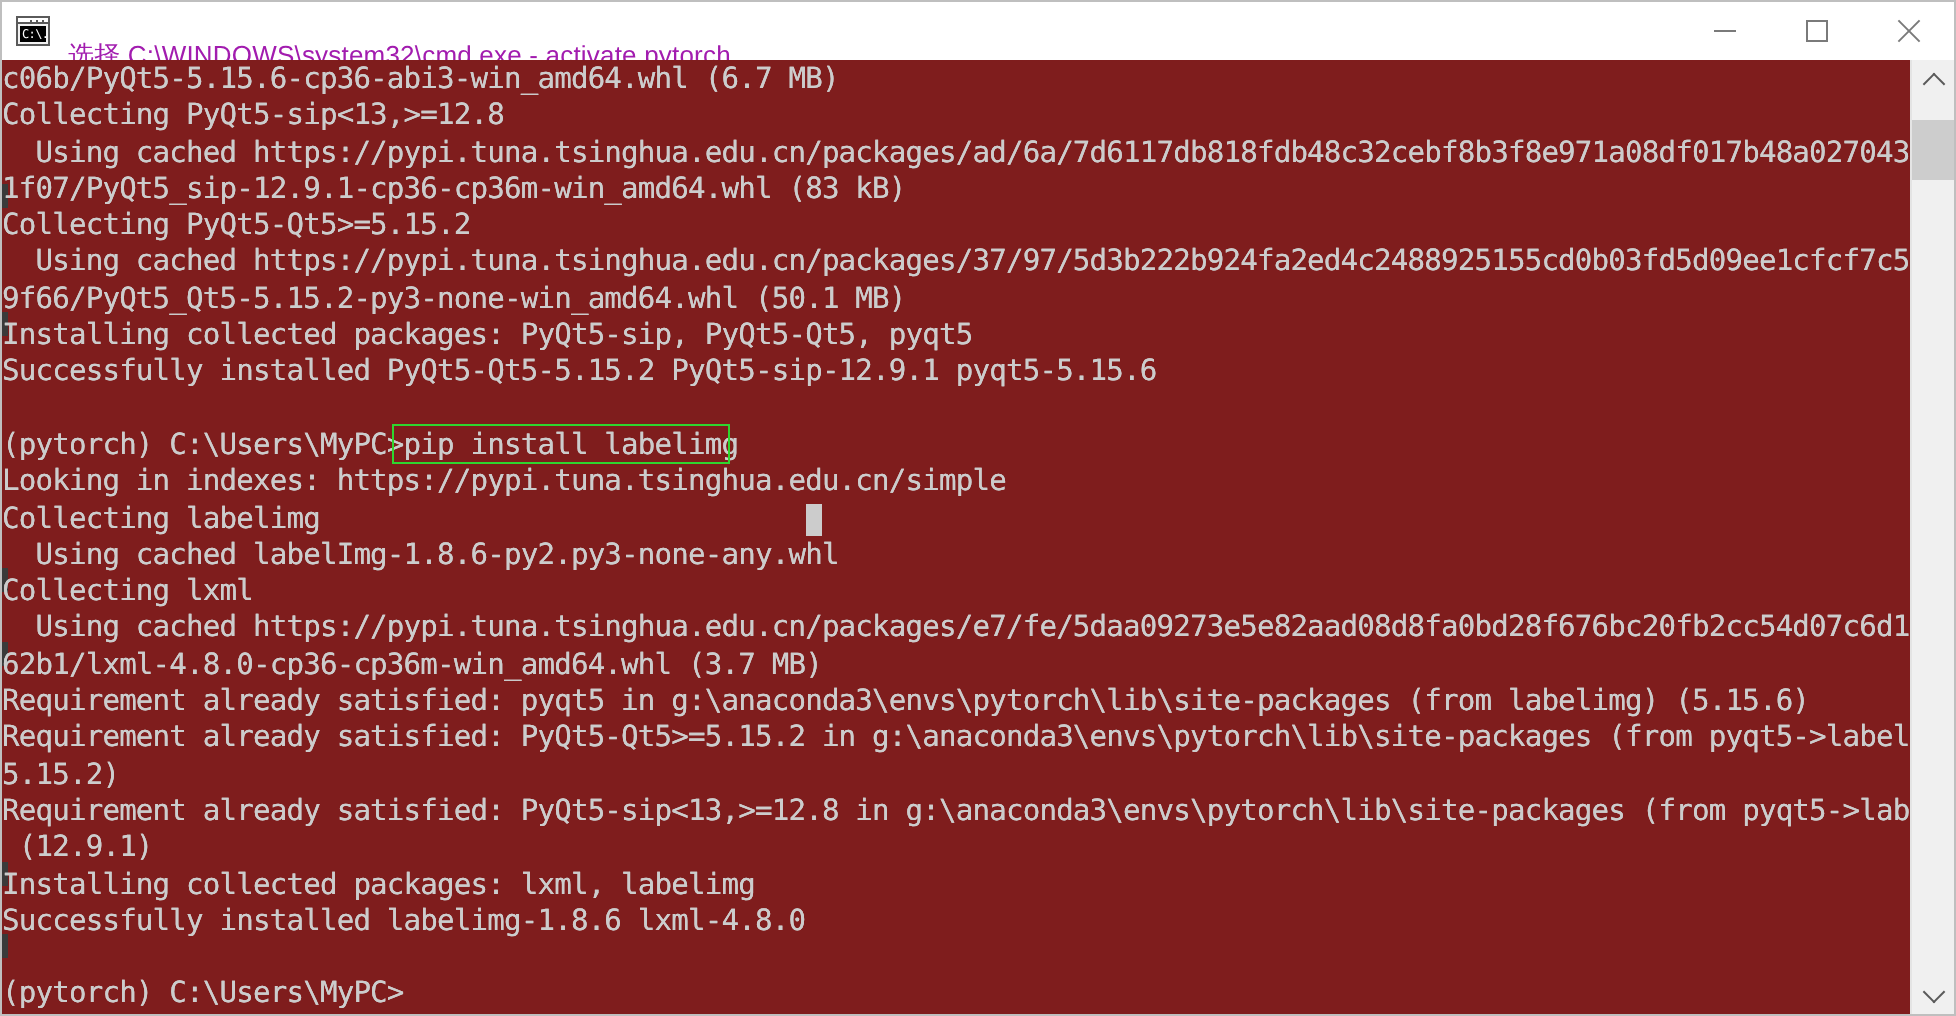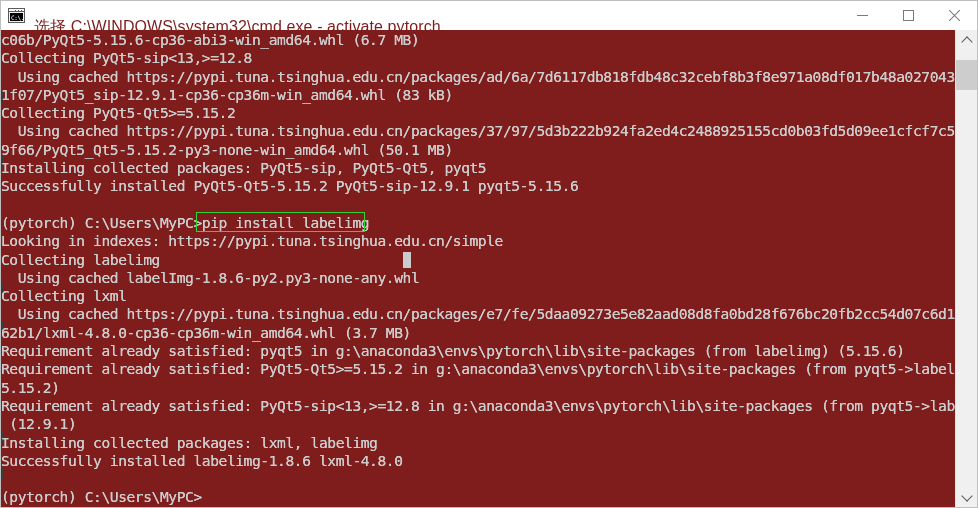--- a/index.html
+++ b/index.html
@@ -48,22 +48,22 @@
     position: absolute; top: 4px; left: 1px; right: 1px; bottom: 1px;
     background: #000000;
     color: #ffffff;
     font-family: "DejaVu Sans Mono", monospace;
     font-size: 6px;
     line-height: 9px;
     letter-spacing: -0.3px;
     padding-left: 1px;
   }
   #title-text {
-    font-size: 16px;
-    color: #7f1d1d;
+    font-size: 13px;
+    color: #a21caf;
     letter-spacing: 0.1px;
     white-space: nowrap;
     margin-top: 24px;
   }
   #win-controls {
     position: absolute;
     right: 0; top: 0;
     height: 29px;
     display: flex;
   }

